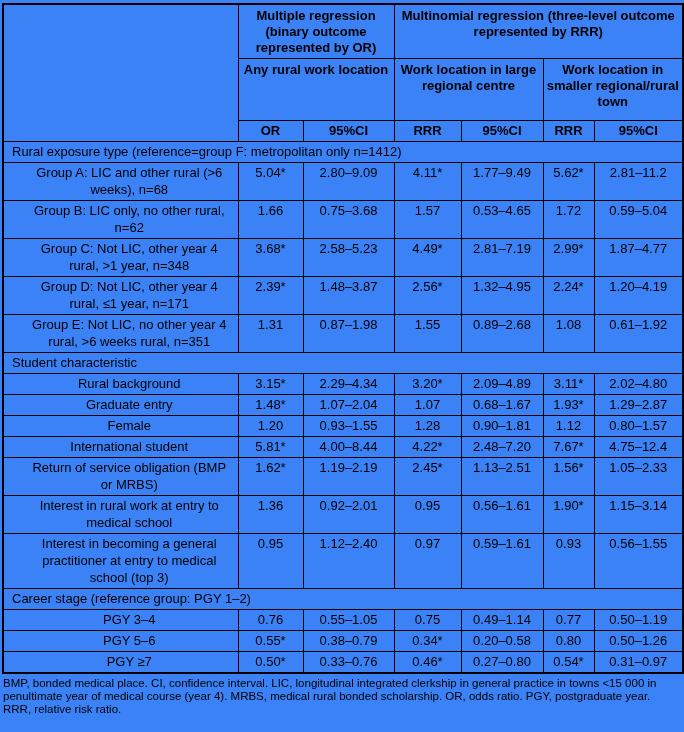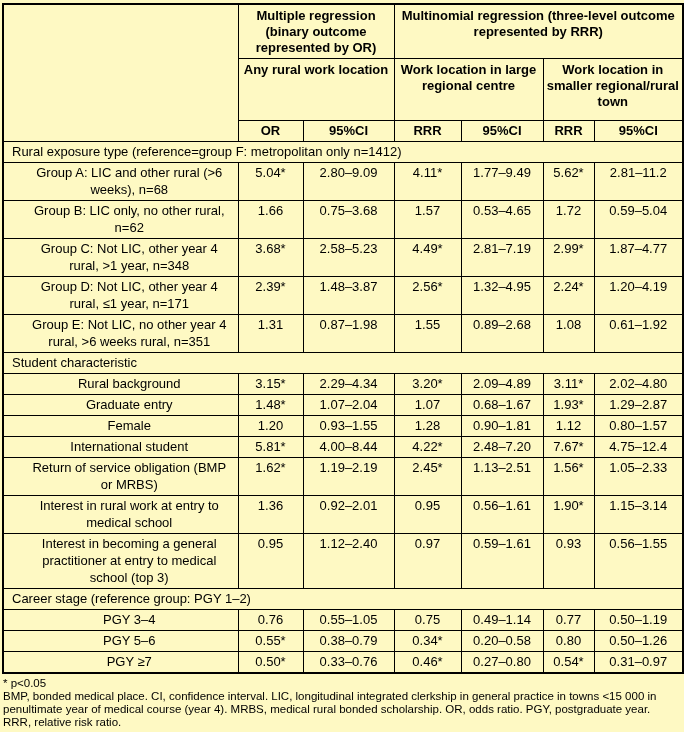--- a/index.html
+++ b/index.html
@@ -7,21 +7,21 @@
     padding: 0;
     background: #ffffff;
     color: #000000;
     font-family: "Liberation Sans", sans-serif;
   }
   .page {
     width: 684px;
     height: 732px;
     box-sizing: border-box;
     padding: 3px 2px 0 2px;
-    background: #fef9c3;
+    background: #3b82f6;
     overflow: hidden;
   }
   table.results {
     border-collapse: collapse;
     table-layout: fixed;
     width: 680px;
     border: 2px solid #000;
   }
   table.results th, table.results td {
     border: 1px solid #000;
@@ -245,16 +245,15 @@
         <td class="val">0.33–0.76</td>
         <td class="val">0.46*</td>
         <td class="val">0.27–0.80</td>
         <td class="val">0.54*</td>
         <td class="val">0.31–0.97</td>
       </tr>
     </tbody>
   </table>
 
   <div class="footnotes">
-    <div>* p&lt;0.05</div>
     <div>BMP, bonded medical place. CI, confidence interval. LIC, longitudinal integrated clerkship in general practice in towns &lt;15 000 in penultimate year of medical course (year 4). MRBS, medical rural bonded scholarship. OR, odds ratio. PGY, postgraduate year. RRR, relative risk ratio.</div>
   </div>
 </div>
 
 </body></html>

